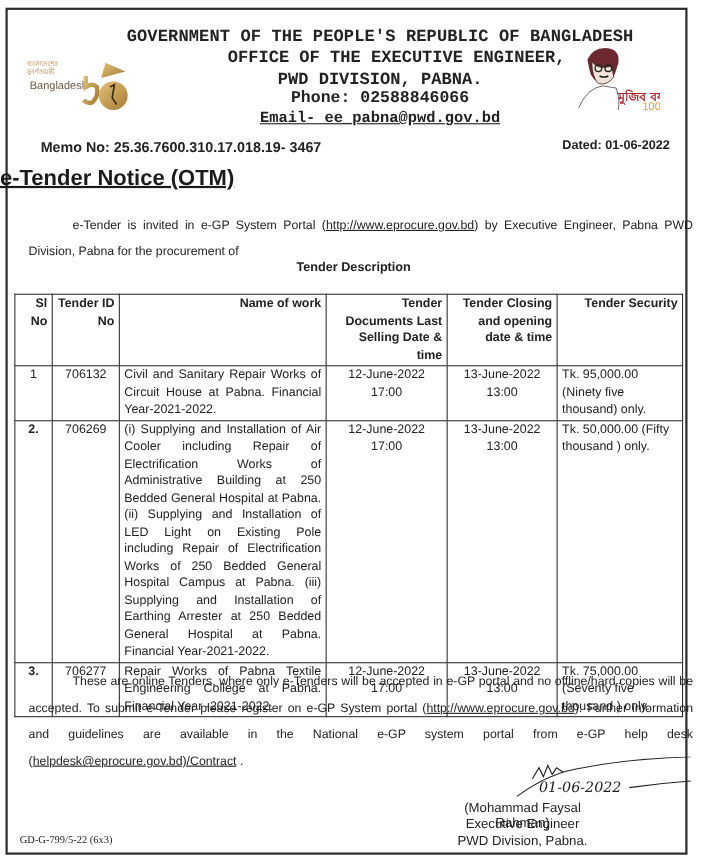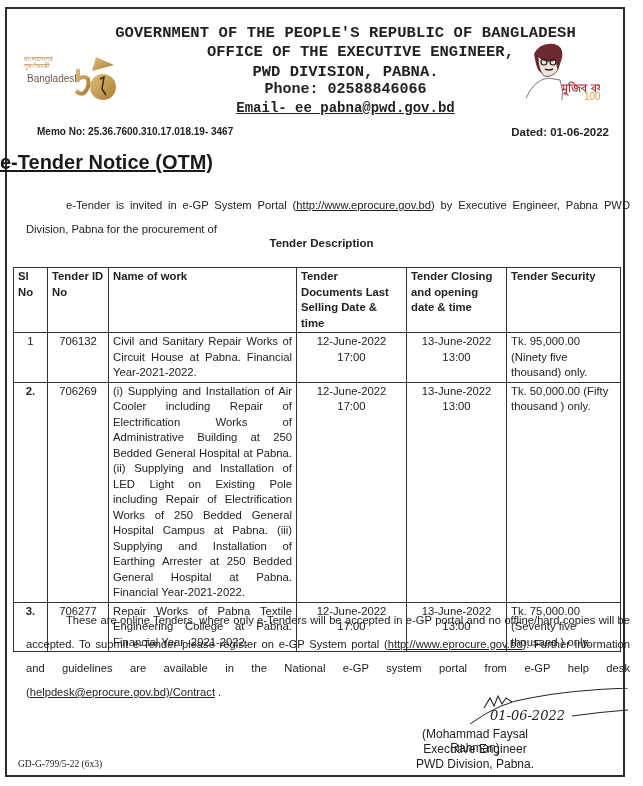--- a/index.html
+++ b/index.html
@@ -14,35 +14,35 @@
   .h5 { top: 100px; font-size: 14px; }
   .h5 span { text-decoration: underline; }
 
   .logo-left { position: absolute; left: 24px; top: 55px; width: 96px; height: 48px; }
   .logo-left .bn-text { position: absolute; left: 0; top: 0; font-size: 6px; color: #b5762f; line-height: 7px; font-family: "DejaVu Sans", sans-serif; }
   .logo-left .bd { position: absolute; left: 3px; top: 18px; font-family: "Liberation Sans", sans-serif; font-size: 10px; color: #6b5a45; }
   .logo-left .fifty { position: absolute; left: 50px; top: 0; width: 44px; height: 48px; }
 
   .logo-right { position: absolute; left: 520px; top: 40px; width: 80px; height: 65px; }
 
-  .memo { position: absolute; top: 126px; left: 13px; font-family: "Liberation Sans", sans-serif; font-weight: bold; font-size: 10px; color: #222; padding-left: 24px; }
+  .memo { position: absolute; top: 126px; left: 13px; font-family: "Liberation Sans", sans-serif; font-weight: bold; font-size: 13px; color: #222; padding-left: 24px; }
   .dated { position: absolute; top: 126px; right: 34px; font-family: "Liberation Sans", sans-serif; font-weight: bold; font-size: 11.5px; color: #222; }
 
   .title { position: absolute; top: 151px; left: 0; width: 643px; font-family: "Liberation Sans", sans-serif; font-weight: bold; font-size: 20px; text-decoration: underline; color: #1a1a1a; }
 
   .para { position: absolute; left: 26px; width: 604px; font-family: "Liberation Sans", sans-serif; font-size: 11.2px; color: #222; line-height: 24px; text-align: justify; }
   .intro { top: 193px; }
   .intro .indent, .closing .indent { display: inline-block; width: 40px; }
   .link { text-decoration: underline; }
 
   .desc { position: absolute; top: 237px; left: 0; width: 643px; text-align: center; font-family: "Liberation Sans", sans-serif; font-weight: bold; font-size: 11.5px; color: #222; }
 
   table.tender { position: absolute; left: 13px; top: 267px; width: 607px; border-collapse: collapse; font-family: "Liberation Sans", sans-serif; font-size: 11.3px; color: #222; table-layout: fixed; }
   table.tender th, table.tender td { border: 1.2px solid #333; vertical-align: top; padding: 1px 4px; line-height: 15.5px; }
-  table.tender th { font-weight: bold; text-align: left; }
+  table.tender th { font-weight: bold; text-align: right; }
   table.tender td.c { text-align: center; }
   table.tender td.j { text-align: justify; }
   table.tender td.b { font-weight: bold; }
   tr.r0 { height: 46px; } tr.r1 { height: 47px; } tr.r2 { height: 192px; } tr.r3 { height: 48px; }
 
   .closing { top: 608px; }
 
   .sig { position: absolute; left: 460px; top: 688px; width: 170px; height: 40px; }
   .signer { position: absolute; left: 400px; width: 150px; text-align: center; font-family: "Liberation Sans", sans-serif; font-size: 12px; color: #222; }
   .s1 { top: 727px; } .s2 { top: 742px; } .s3 { top: 757px; }

